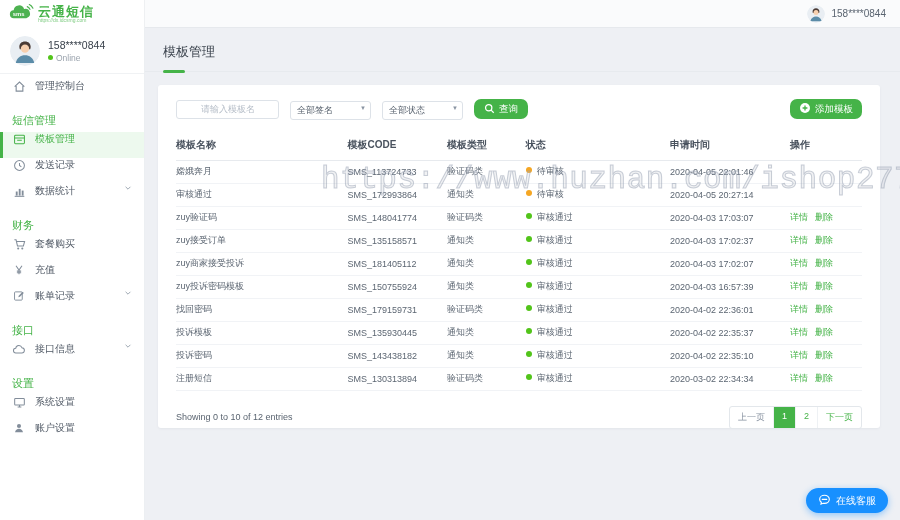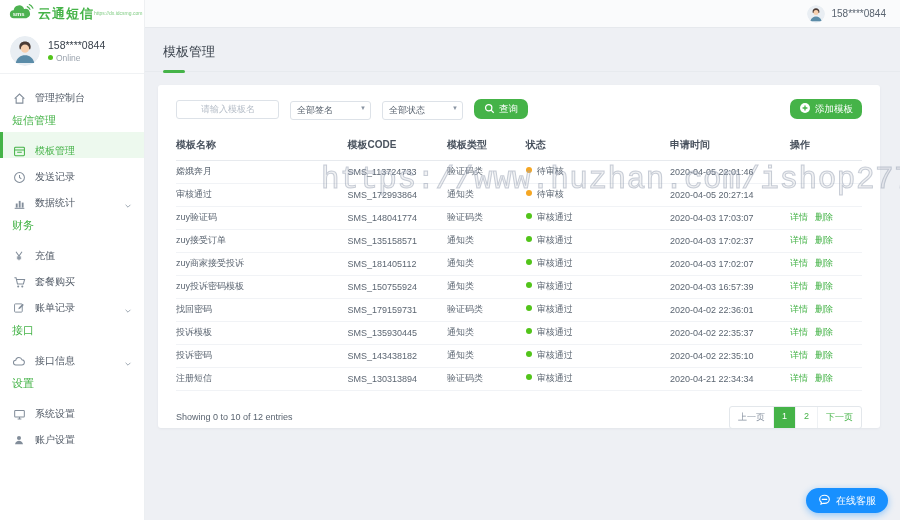--- a/index.html
+++ b/index.html
@@ -5,37 +5,37 @@
   * { margin:0; padding:0; box-sizing:border-box; }
   html,body { background:#d8dade; }
   #app {
     position:relative; width:900px; height:520px; overflow:hidden;
     background:#eef0f4; font-family:"Liberation Sans","DejaVu Sans",sans-serif;
     color:#515a66; margin:0 auto;
   }
   
   .topbar { position:absolute; top:0; left:0; right:0; height:28px; background:#fafbfc; border-bottom:1px solid #e6e9ed; display:flex; }
   .logo-box { width:145px; height:28px; background:#fff; border-right:1px solid #eef0f2; display:flex; align-items:center; padding-left:7px; gap:4px; }
-  .brand-txt { display:flex; flex-direction:row; line-height:1.05;align-items:center; }
+  .brand-txt { display:flex; flex-direction:column; line-height:1.05; }
   .brand-name { color:#45b348; font-weight:bold; font-size:13px; letter-spacing:1px; }
   .brand-url { color:#7ecb81; font-size:5px; }
   .topbar-right { flex:1; display:flex; align-items:center; justify-content:flex-end; gap:7px; padding-right:14px; }
   .avatar-sm { width:18px; height:18px; border-radius:50%; overflow:hidden; flex:0 0 auto; }
   .avatar-sm svg, .avatar-lg svg { width:100%; height:100%; display:block; }
   .topbar-user { font-size:10px; color:#5a6470; }
   
   .sidebar { position:absolute; top:28px; left:0; bottom:0; width:145px; background:#fff; border-right:1px solid #eceff2; }
   .user-card { height:46px; display:flex; align-items:center; gap:8px; padding:0 10px; border-bottom:1px solid #f0f2f4; }
   .avatar-lg { width:30px; height:30px; border-radius:50%; overflow:hidden; flex:0 0 auto; }
   .user-name { font-size:10.5px; color:#39414b; }
   .user-status { font-size:8.5px; color:#9aa3ad; display:flex; align-items:center; gap:3px; margin-top:2px; }
   .user-status .dot { width:5px; height:5px; border-radius:50%; background:#52c41a; display:inline-block; }
   .menu { padding-top:5px; }
   .menu-section { font-size:11px; color:#45b348; padding:8px 12px 4px; }
-  .menu-item { height:26px; display:flex; align-items:flex-end; gap:9px; padding:0 12px; font-size:10px; color:#515a66; cursor:pointer; }
+  .menu-item { height:26px; display:flex; align-items:flex-start; gap:9px; padding:0 12px; font-size:10px; color:#515a66; cursor:pointer; }
   .menu-item .mi-icon { width:14px; height:14px; display:flex; align-items:center; justify-content:center; color:#828d9a; }
   .menu-item.active { background:#edf9ee; color:#45b348; border-left:3px solid #45b348; padding-left:9px; }
   .menu-item.active .mi-icon { color:#45b348; }
   .menu-item .chevron { margin-left:auto; color:#9aa4b0; display:flex; }
   
   .main { position:absolute; left:145px; top:28px; right:0; bottom:0; }
   .page-head { position:relative; padding:15px 18px 10px; border-bottom:1px solid #e7eaee; }
   .page-title { font-size:13px; color:#39414b; }
   .accent-bar { position:absolute; left:18px; bottom:-2px; width:22px; height:3px; background:#45b348; border-radius:2px; }
   .card { position:absolute; left:13px; right:20px; top:57px; height:343px; background:#fff; border-radius:3px; box-shadow:0 1px 3px rgba(20,30,50,.05); padding:14px 18px 8px; }
@@ -159,35 +159,35 @@
           <span class="mi-label">数据统计</span>
           <span class="chevron">
             <svg width="8" height="8" viewBox="0 0 10 10">
               <path d="M2 3.5 5 6.5 8 3.5" fill="none" stroke="currentColor" stroke-width="1.2"></path>
             </svg>
           </span>
         </div>
         <div class="menu-section">财务</div>
         <div class="menu-item">
           <span class="mi-icon">
-            <svg width="12" height="12" viewBox="0 0 14 14">
-              <path d="M3.5 2 7 7l3.5-5M7 7v5M4.5 8.3h5M4.5 10.3h5" fill="none" stroke="currentColor" stroke-width="1.2"></path>
-            </svg>
-          </span>
-          <span class="mi-label">充值</span>
-        </div>
-        <div class="menu-item">
-          <span class="mi-icon">
             <svg width="13" height="13" viewBox="0 0 14 14">
               <path d="M1.5 2h1.8l1.5 6.5h6.4l1.3-4.8H4" fill="none" stroke="currentColor" stroke-width="1.1"></path>
               <circle cx="5.6" cy="11.2" r="1.1" fill="currentColor"></circle>
               <circle cx="10" cy="11.2" r="1.1" fill="currentColor"></circle>
             </svg>
           </span>
           <span class="mi-label">套餐购买</span>
+        </div>
+        <div class="menu-item">
+          <span class="mi-icon">
+            <svg width="12" height="12" viewBox="0 0 14 14">
+              <path d="M3.5 2 7 7l3.5-5M7 7v5M4.5 8.3h5M4.5 10.3h5" fill="none" stroke="currentColor" stroke-width="1.2"></path>
+            </svg>
+          </span>
+          <span class="mi-label">充值</span>
         </div>
         <div class="menu-item">
           <span class="mi-icon">
             <svg width="12" height="12" viewBox="0 0 14 14">
               <rect x="1.8" y="2.2" width="9" height="9.6" rx="1" fill="none" stroke="currentColor" stroke-width="1.1"></rect>
               <path d="M12.6 3.4 8.1 7.9l-1.9.6.5-1.9 4.5-4.5 1.4 1.3z" fill="currentColor"></path>
             </svg>
           </span>
           <span class="mi-label">账单记录</span>
           <span class="chevron">
@@ -347,21 +347,21 @@
               <td class="col-type"><span>通知类</span></td>
               <td class="col-status"><span class="status-dot" style="background:#52c41a"></span><span>审核通过</span></td>
               <td class="col-time"><span>2020-04-02 22:35:10</span></td>
               <td class="col-action"><a class="action-link">详情</a><a class="action-link">删除</a></td>
             </tr>
             <tr>
               <td class="col-name"><span>注册短信</span></td>
               <td class="col-code"><span>SMS_130313894</span></td>
               <td class="col-type"><span>验证码类</span></td>
               <td class="col-status"><span class="status-dot" style="background:#52c41a"></span><span>审核通过</span></td>
-              <td class="col-time"><span>2020-04-21 22:34:34</span></td>
+              <td class="col-time"><span>2020-03-02 22:34:34</span></td>
               <td class="col-action"><a class="action-link">详情</a><a class="action-link">删除</a></td>
             </tr>
           </tbody>
       </table>
 
       <div class="table-footer">
         <span class="showing">Showing 0 to 10 of 12 entries</span>
         <span class="pagination">
             <span class="page-btn prev">上一页</span>
             <span class="page-btn num active">1</span>

